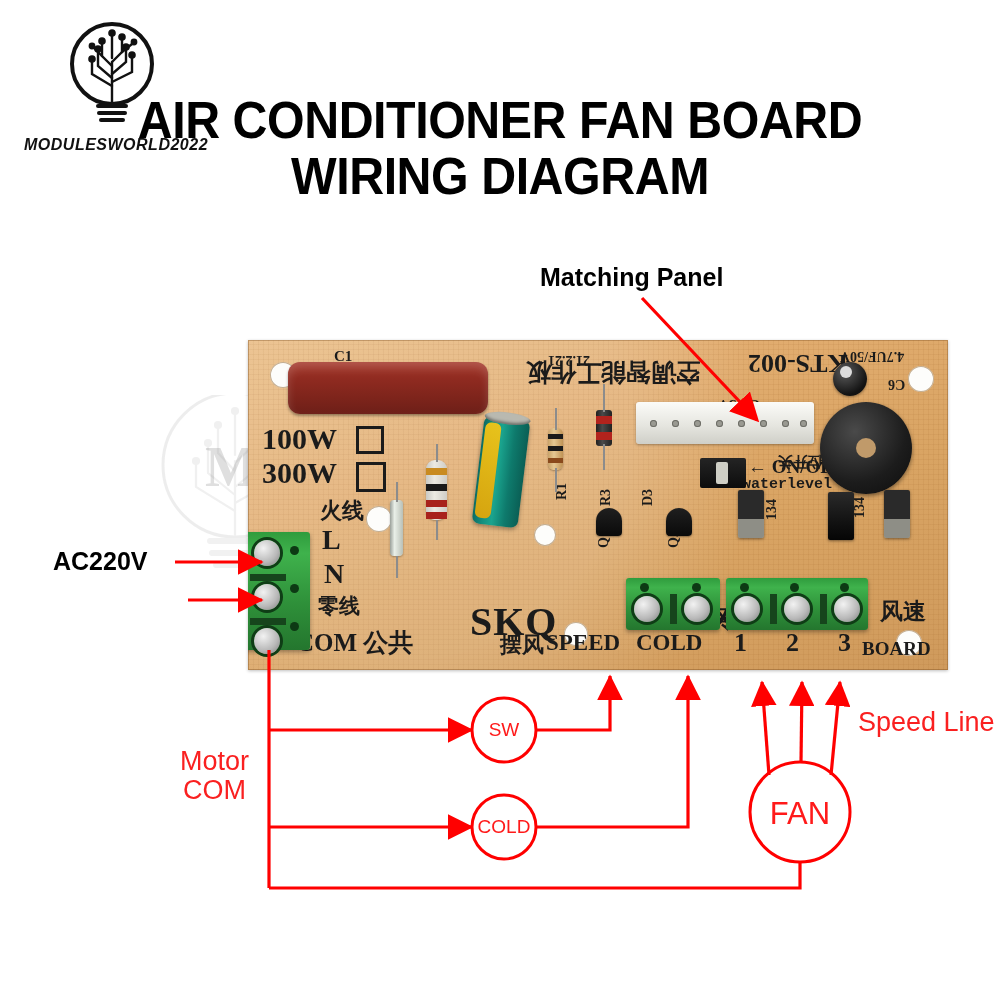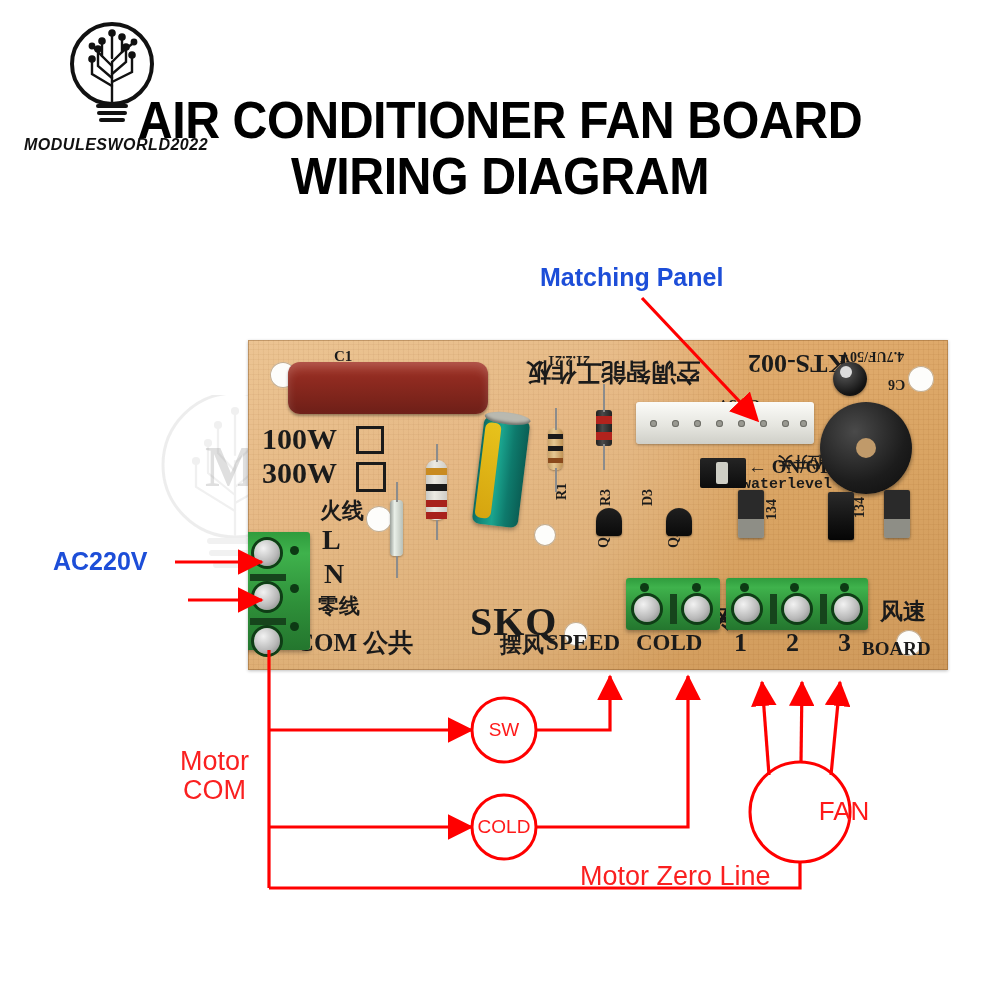--- a/index.html
+++ b/index.html
@@ -146,21 +146,21 @@
   .term .scr{
     position:absolute;border-radius:50%;
     background:radial-gradient(circle at 36% 32%,#f2f2f2,#b9b9b9 58%,#7d7d7d 100%);
     box-shadow:0 0 0 3px #0f3d16;
   }
   .term .hl{position:absolute;border-radius:50%;background:#0d3a14;}
   .term .slot{position:absolute;background:#16451c;}
 
   
   svg.anno{position:absolute;left:0;top:0;width:1000px;height:1000px;pointer-events:none;}
-  .rlabel{position:absolute;color:#1d4ed8;white-space:nowrap;}
+  .rlabel{position:absolute;color:#000000;white-space:nowrap;}
   .rlabel.arialb{font-family:"Liberation Sans",sans-serif;font-weight:700;}
   .rlabel.lato{font-family:"Liberation Sans",sans-serif;font-weight:400;}
   .node-text{
     position:absolute;color:#ff1a1a;font-family:"Liberation Sans",sans-serif;
     font-weight:400;text-align:center;white-space:nowrap;
   }
 </style>
 </head>
 <body>
 
@@ -418,20 +418,20 @@
     <line x1="831" y1="775" x2="840" y2="682" stroke="#ff0000" stroke-width="3.2" marker-end="url(#ahs)"></line>
   </svg>
 
   <div class="rlabel arialb" style="left:540px;top:263px;font-size:25px;">Matching Panel</div>
 
   <div class="rlabel arialb" style="left:53px;top:547px;font-size:25px;">AC220V</div>
 
   <div class="rlabel lato" style="left:180px;top:746px;font-size:27px;color:#fa2020;">Motor</div>
   <div class="rlabel lato" style="left:183px;top:775px;font-size:27px;color:#fa2020;">COM</div>
 
-
-  <div class="rlabel lato" style="left:580px;top:861px;font-size:27px;color:#fa2020;">Motor Zero Line</div>
+  <div class="rlabel lato" style="left:858px;top:707px;font-size:27px;color:#fa2020;">Speed Line</div>
+
 
   <div class="node-text" style="left:474px;top:719px;width:60px;font-size:19px;">SW</div>
   <div class="node-text" style="left:469px;top:816px;width:70px;font-size:19px;">COLD</div>
-  <div class="node-text" style="left:804px;top:796px;width:80px;font-size:26px;">FAN</div>
+  <div class="node-text" style="left:760px;top:796px;width:80px;font-size:31px;">FAN</div>
 
 </div>
 
 </body></html>

